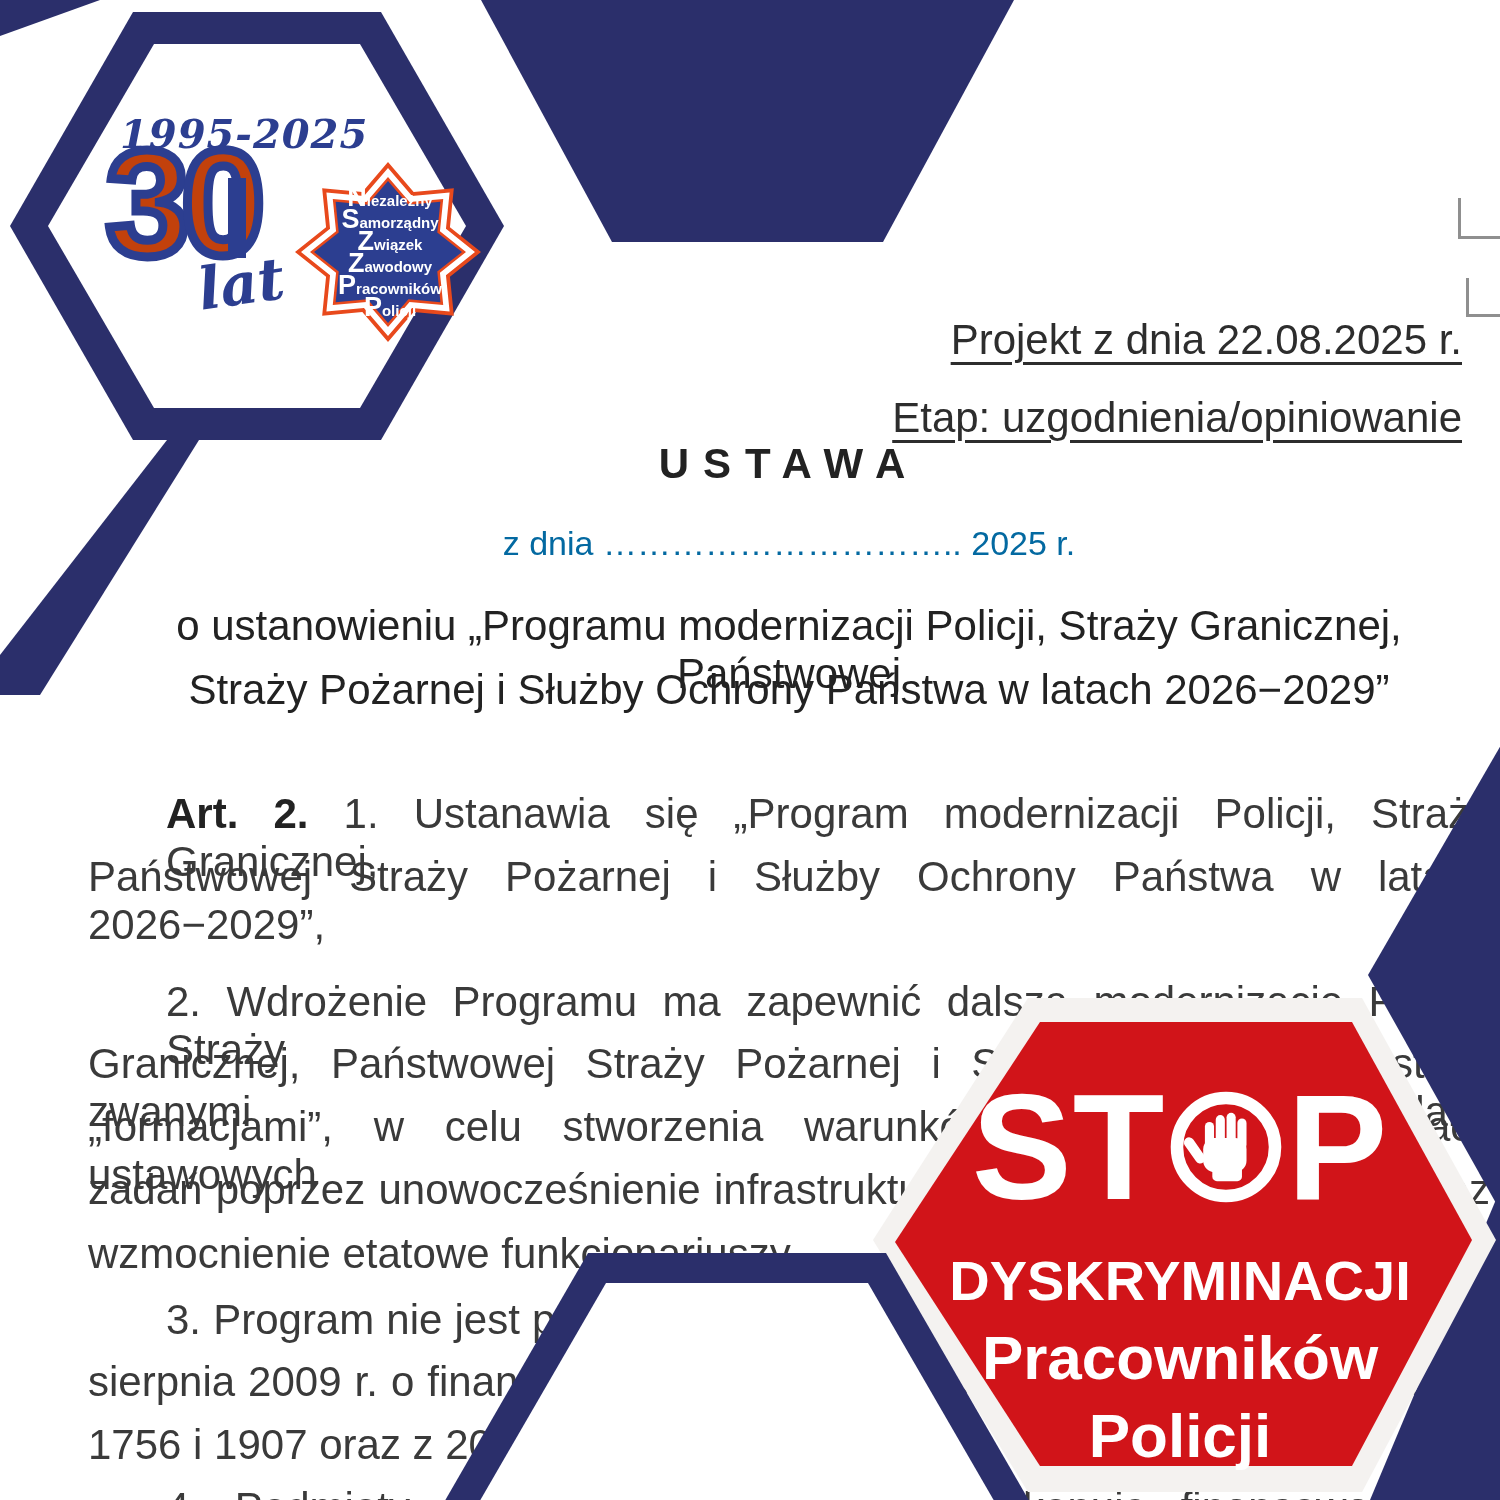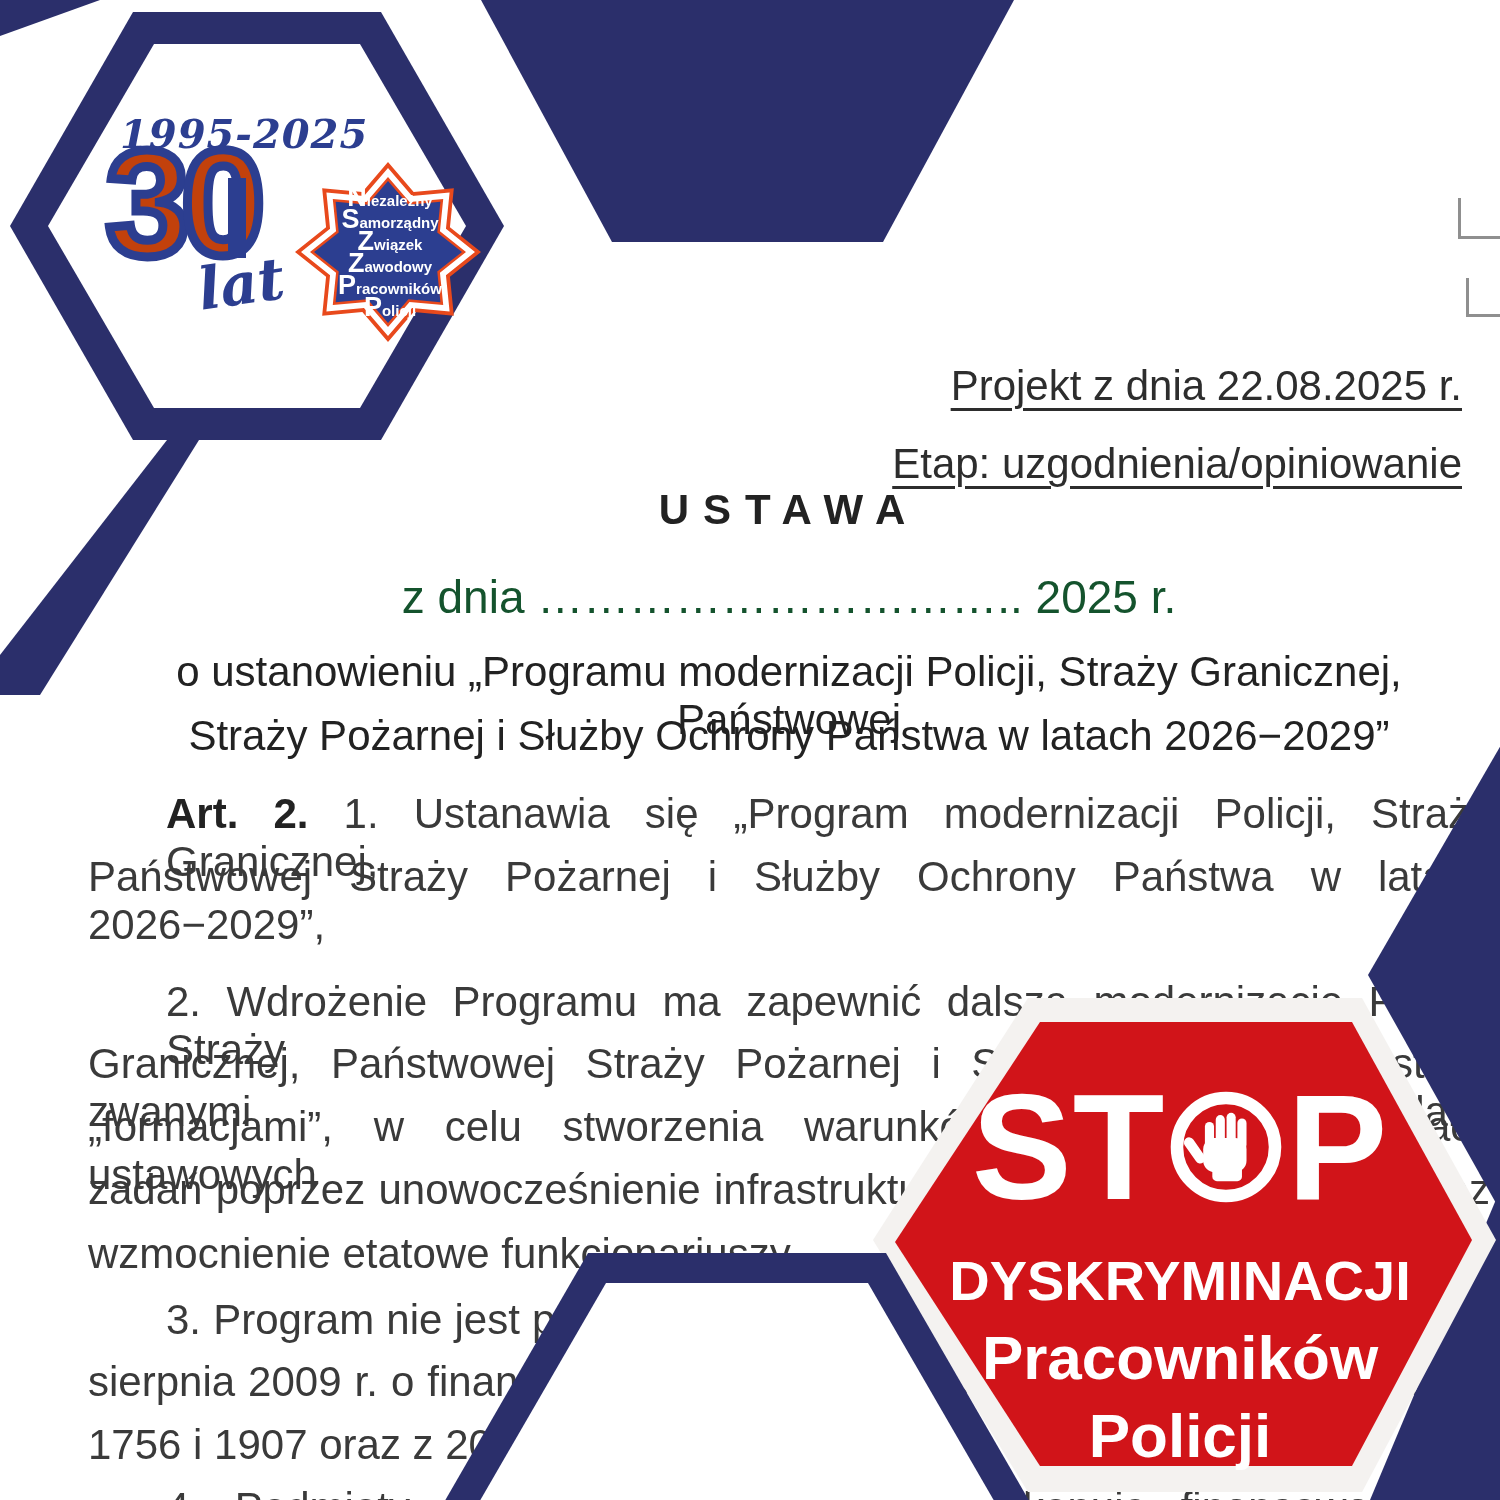--- a/index.html
+++ b/index.html
@@ -1,24 +1,24 @@
 <!DOCTYPE html>
 <html style="--navy: #2b2f6b; --red: #d11419; --logoblue: #2c3e90; --logoorange: #e8491c; --text: #3a3a3a; --heading: #2d2d2d; --mark: #8f8f8f;"><head>
 <meta charset="utf-8">
 <style>
   html,body{margin:0;padding:0;}
   .page{position:relative;width:1500px;height:1500px;background:#ffffff;overflow:hidden;
         font-family:"Liberation Sans", sans-serif;color:var(--text);}
   
-  .txt{position:absolute;z-index:1;margin-top:46px;}
+  .txt{position:absolute;z-index:1;}
   .hdr{right:38px;font-size:42px;color:var(--heading);
        text-decoration:underline;text-decoration-thickness:3px;text-underline-offset:8px;}
   .center{left:88px;width:1402px;text-align:center;}
   .act-title{font-size:42px;font-weight:600;letter-spacing:14px;color:#222;}
-  .date-line{font-size:46px;color:#14532d;}
+  .date-line{font-size:34px;color:#0369a1;}
   .subject{font-size:42px;font-weight:400;color:#222;}
   .bl{position:absolute;left:88px;width:1402px;font-size:42px;color:#3a3a3a;z-index:1;}
   .j{text-align:justify;text-align-last:justify;}
   .ind{padding-left:78px;box-sizing:border-box;}
   .artbold{font-weight:700;color:#222;}
   
   .mark{position:absolute;z-index:1;border-left:3px solid var(--mark);border-bottom:3px solid var(--mark);}
   .mark1{left:1458px;top:198px;width:42px;height:38px;}
   .mark2{left:1466px;top:278px;width:34px;height:36px;}
   

